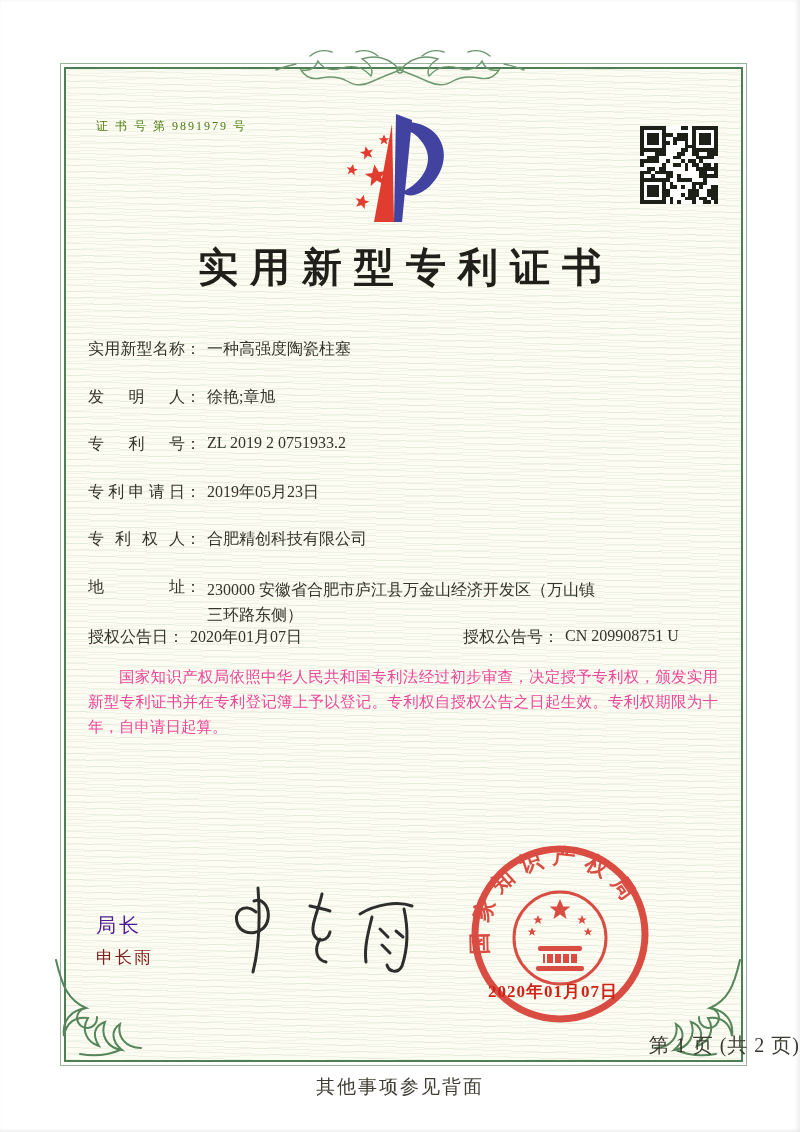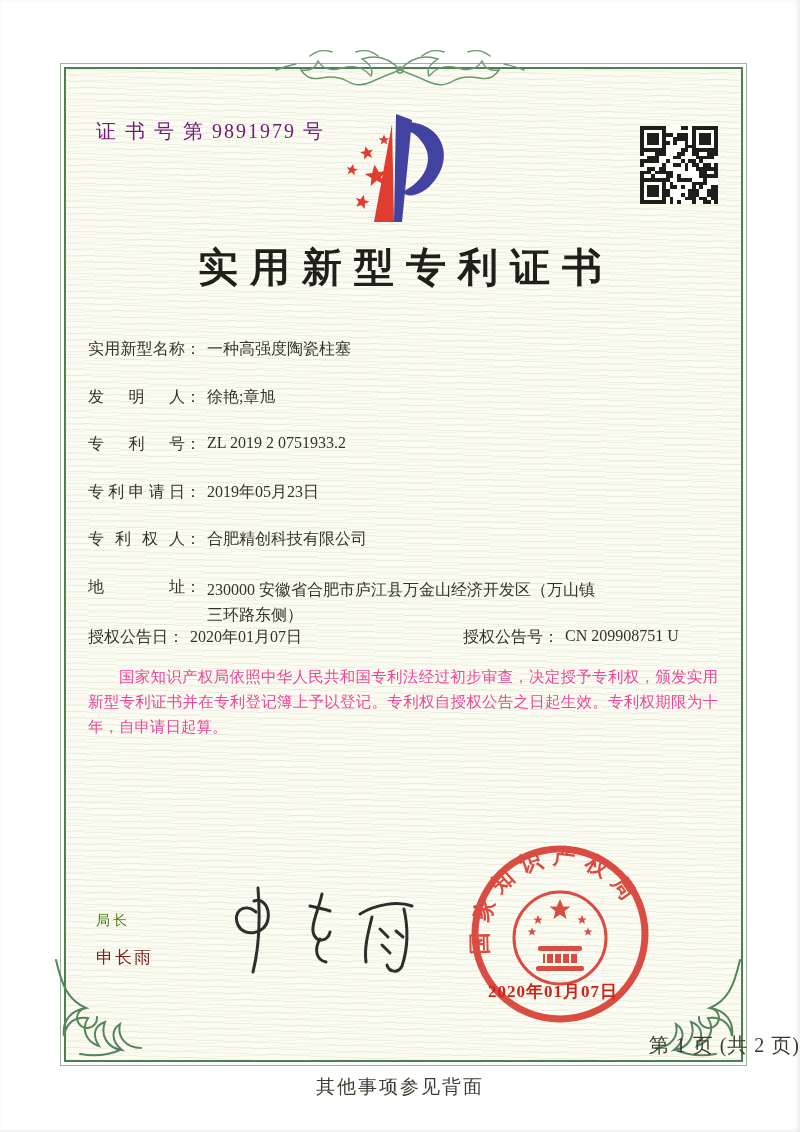--- a/index.html
+++ b/index.html
@@ -19,21 +19,21 @@
       repeating-linear-gradient(2deg,  rgba(130,170,125,.13) 0 1px, rgba(0,0,0,0) 1px 6px),
       repeating-linear-gradient(-2deg, rgba(130,170,125,.09) 0 1px, rgba(0,0,0,0) 1px 7px),
       #fdfcf2;
   }
   .ornament { position:absolute; color:#55855a; }
   svg .grn { stroke:#55855a; fill:none; stroke-width:2; stroke-linecap:round; }
   svg .grn-thin { stroke:#6d976f; fill:none; stroke-width:1.4; stroke-linecap:round; }
 
   .cert-no {
     position:absolute; left:96px; top:118px;
-    font-size:20px; letter-spacing:2px; color:#701a75;
+    font-size:12px; letter-spacing:2px; color:#4d7c0f;
   }
   .logo { position:absolute; left:336px; top:110px; width:120px; height:118px; }
   .qr {
     position:absolute; left:640px; top:126px; width:78px; height:78px;
     display:grid; grid-template-columns:repeat(21,1fr); grid-template-rows:repeat(21,1fr);
     background:#ffffff;
   }
   .qr div { background:transparent; }
   .qr div.on { background:#1c2018; }
 
@@ -52,21 +52,21 @@
   .fvalue { margin-left:6px; vertical-align:top; }
   .fvalue.addr { display:inline-block; width:460px; white-space:pre-line; line-height:25px; }
   .grant-no { position:absolute; left:375px; top:0; }
 
   .bodytext {
     position:absolute; left:88px; top:664px; width:630px;
     font-size:15.5px; line-height:25px; color:#ec4899; text-align:justify;
   }
   .bodytext p { text-indent:2em; }
 
-  .sign-title { position:absolute; left:96px; top:912px; font-size:14px; color:#4d7c0f; letter-spacing:3px; }
+  .sign-title { position:absolute; left:96px; top:912px; font-size:20px; color:#4c1d95; letter-spacing:3px; }
   .sign-name  { position:absolute; left:96px; top:946px; font-size:17px; color:#7f1d1d; letter-spacing:2px; }
   .signature  { position:absolute; left:212px; top:882px; width:215px; height:100px; }
 
   .seal { position:absolute; left:466px; top:840px; width:188px; height:188px; z-index:2; }
   .seal-date {
     position:absolute; left:488px; top:980px; z-index:3;
     font-size:17px; font-weight:700; color:#cf2318; letter-spacing:1px;
   }
 
   .page-foot {

